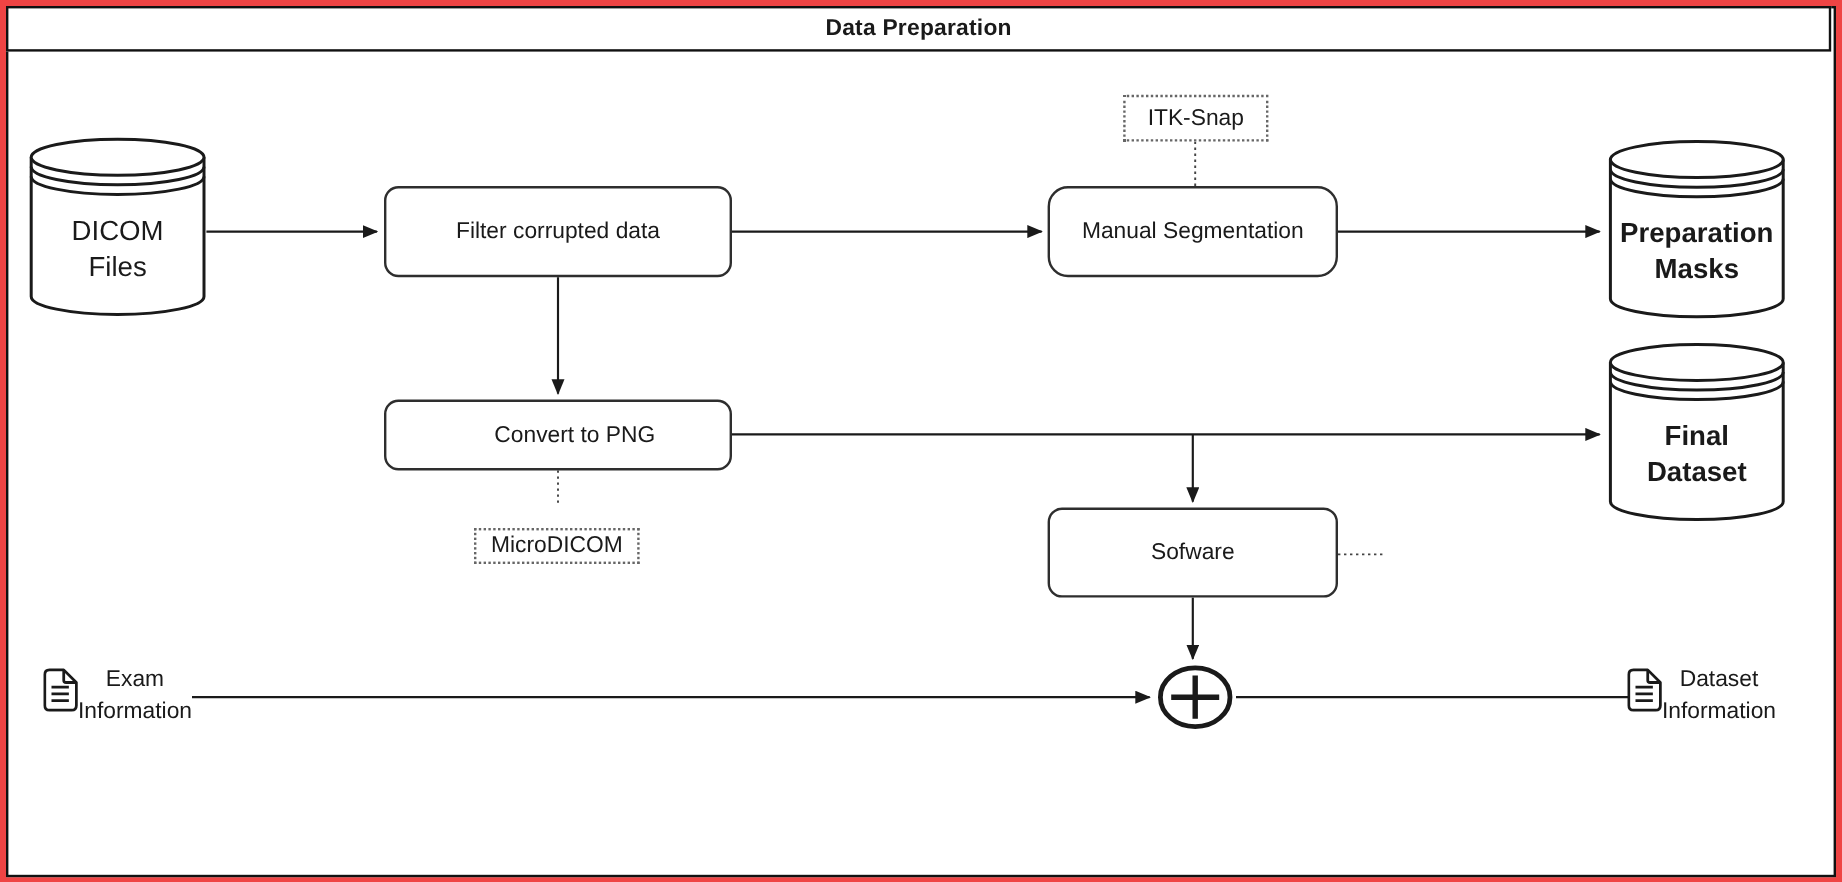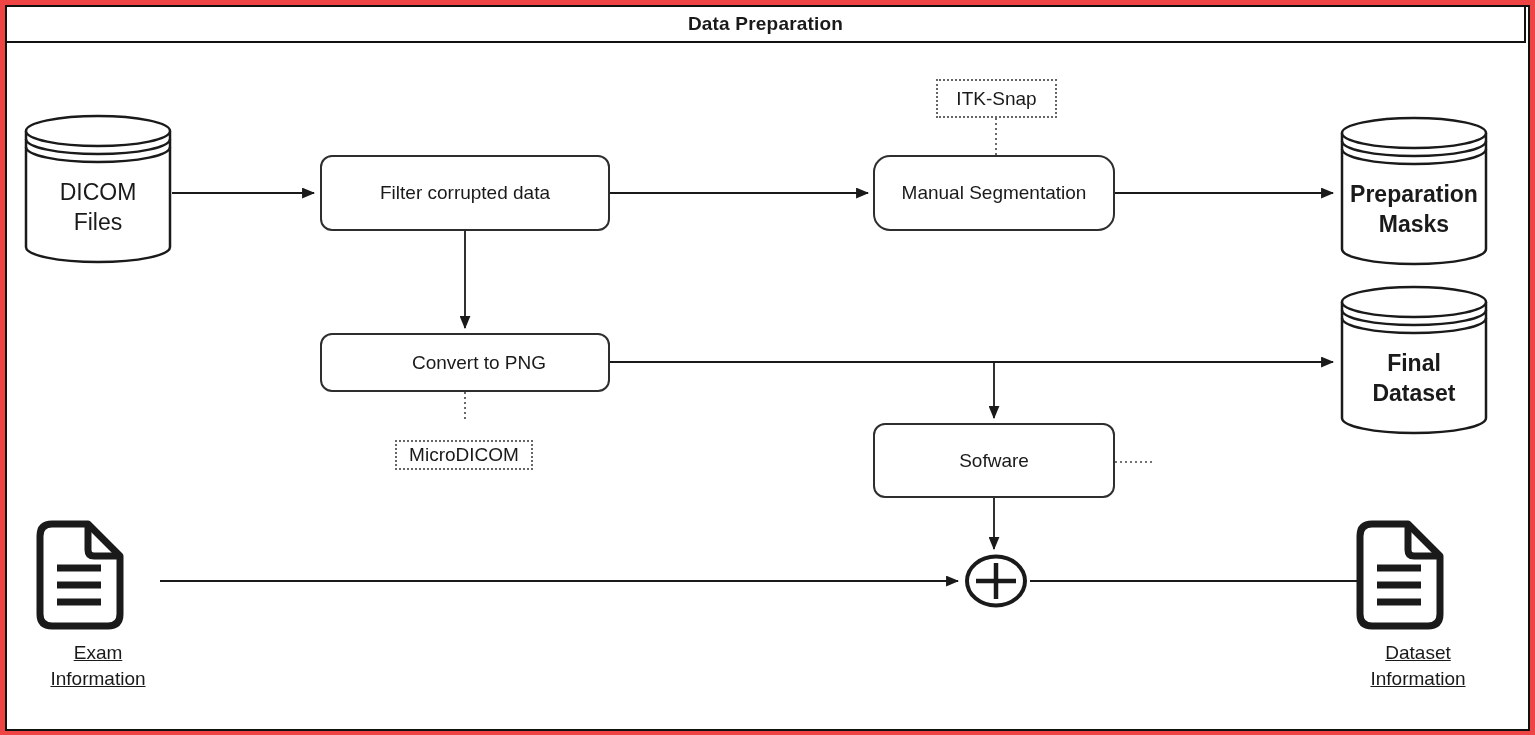--- a/index.html
+++ b/index.html
@@ -12,21 +12,21 @@
   .connector-layer{position:absolute;left:0;top:0;width:1535px;height:735px;}
   .process{position:absolute;border:2px solid #2e2e2e;border-radius:12px;background:#fff;
            display:flex;align-items:center;justify-content:center;font-size:19px;box-sizing:border-box;}
   .note{position:absolute;border:2px dotted #666;background:#fff;display:flex;align-items:center;
         justify-content:center;font-size:19px;box-sizing:border-box;}
   .cylinder{position:absolute;}
   .cylinder svg{position:absolute;left:0;top:0;}
   .cyl-label{position:absolute;left:4px;right:4px;top:46px;bottom:10px;display:flex;align-items:center;
              justify-content:center;text-align:center;white-space:pre-line;font-size:23px;line-height:1.3;}
   .cyl-label.bold{font-weight:bold;}
-  .doc{position:absolute;width:124px;display:flex;flex-direction:column;text-decoration:underline;}
+  .doc{position:absolute;width:124px;display:flex;flex-direction:row;align-items:center;}
   .doc-label{margin-top:10px;text-align:center;white-space:pre-line;font-size:19px;line-height:1.35;}
   .merge{position:absolute;}
 </style>
 </head>
 <body>
 
 <div class="canvas">
 
   <div class="frame"></div>
   <div class="titlebar">Data Preparation</div>

